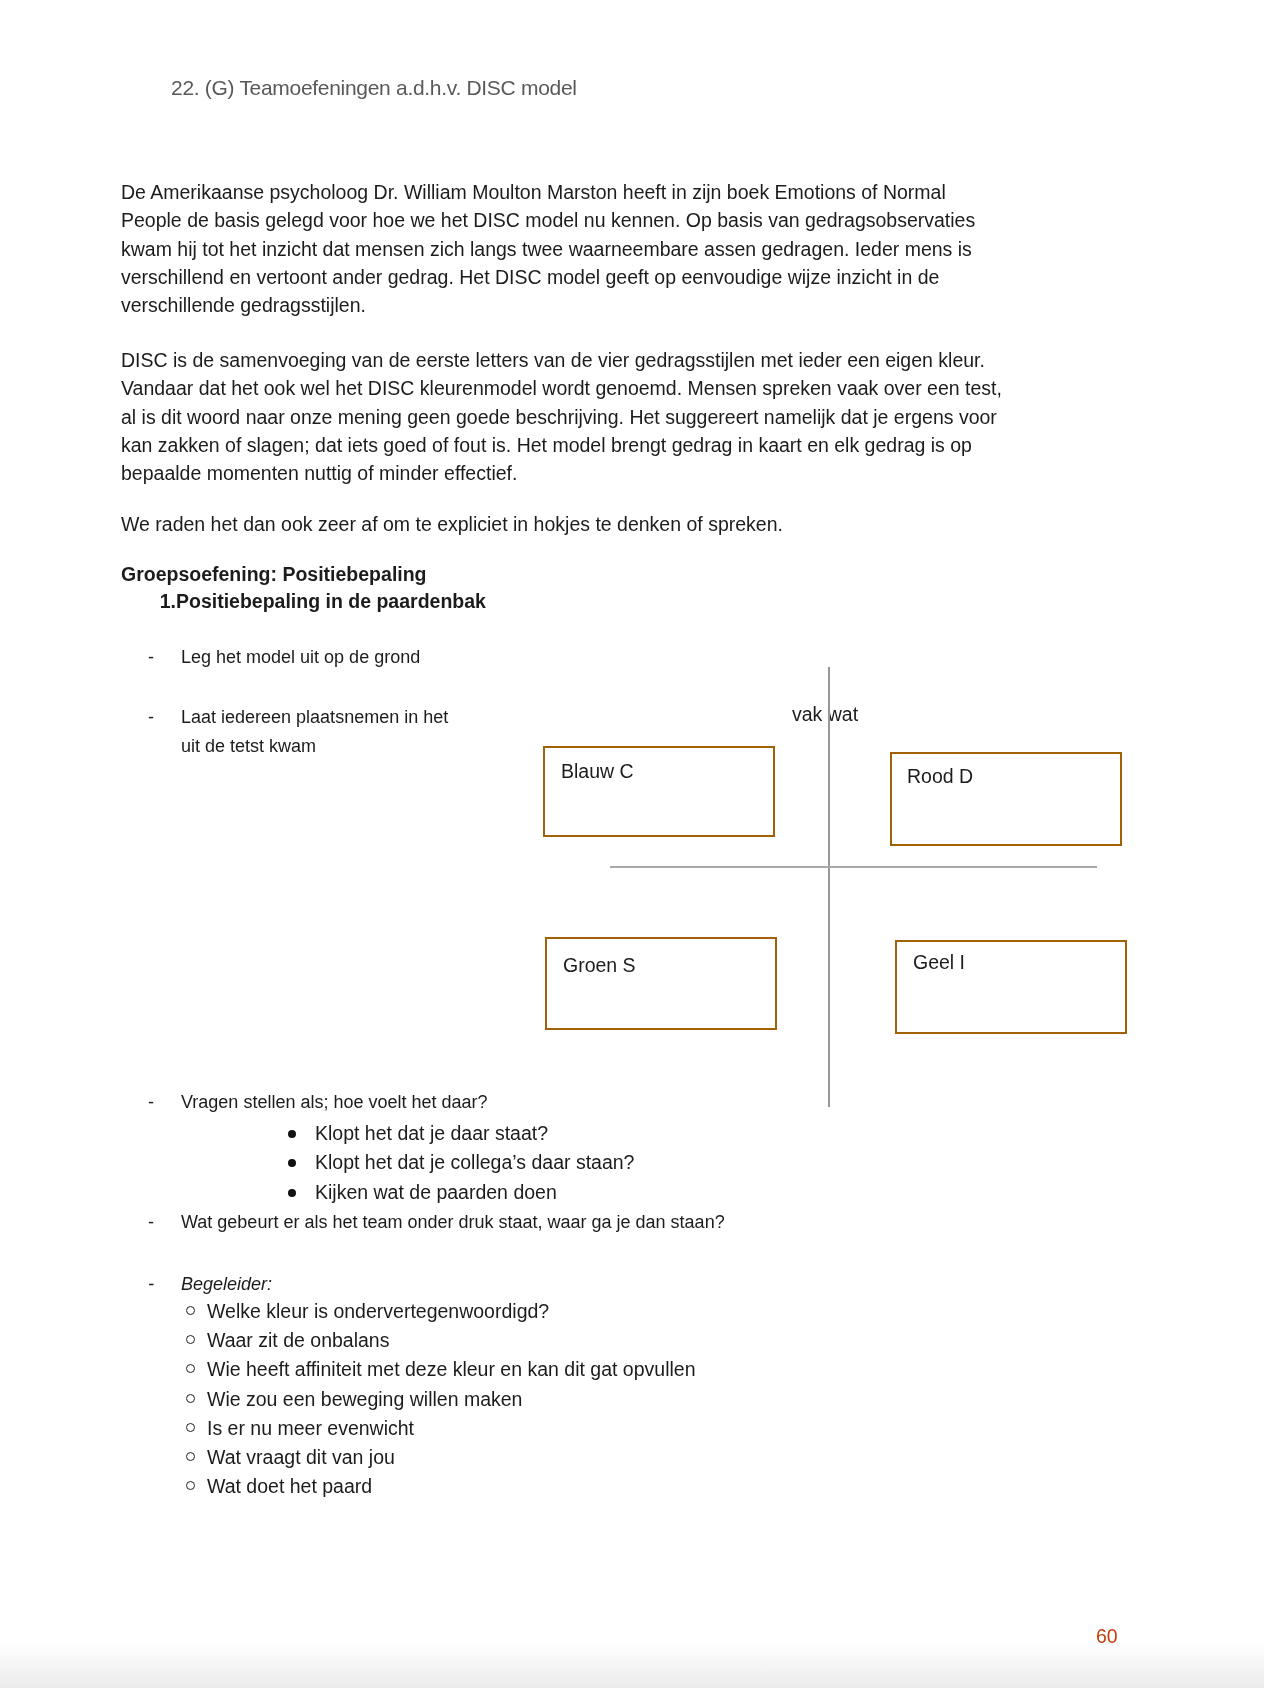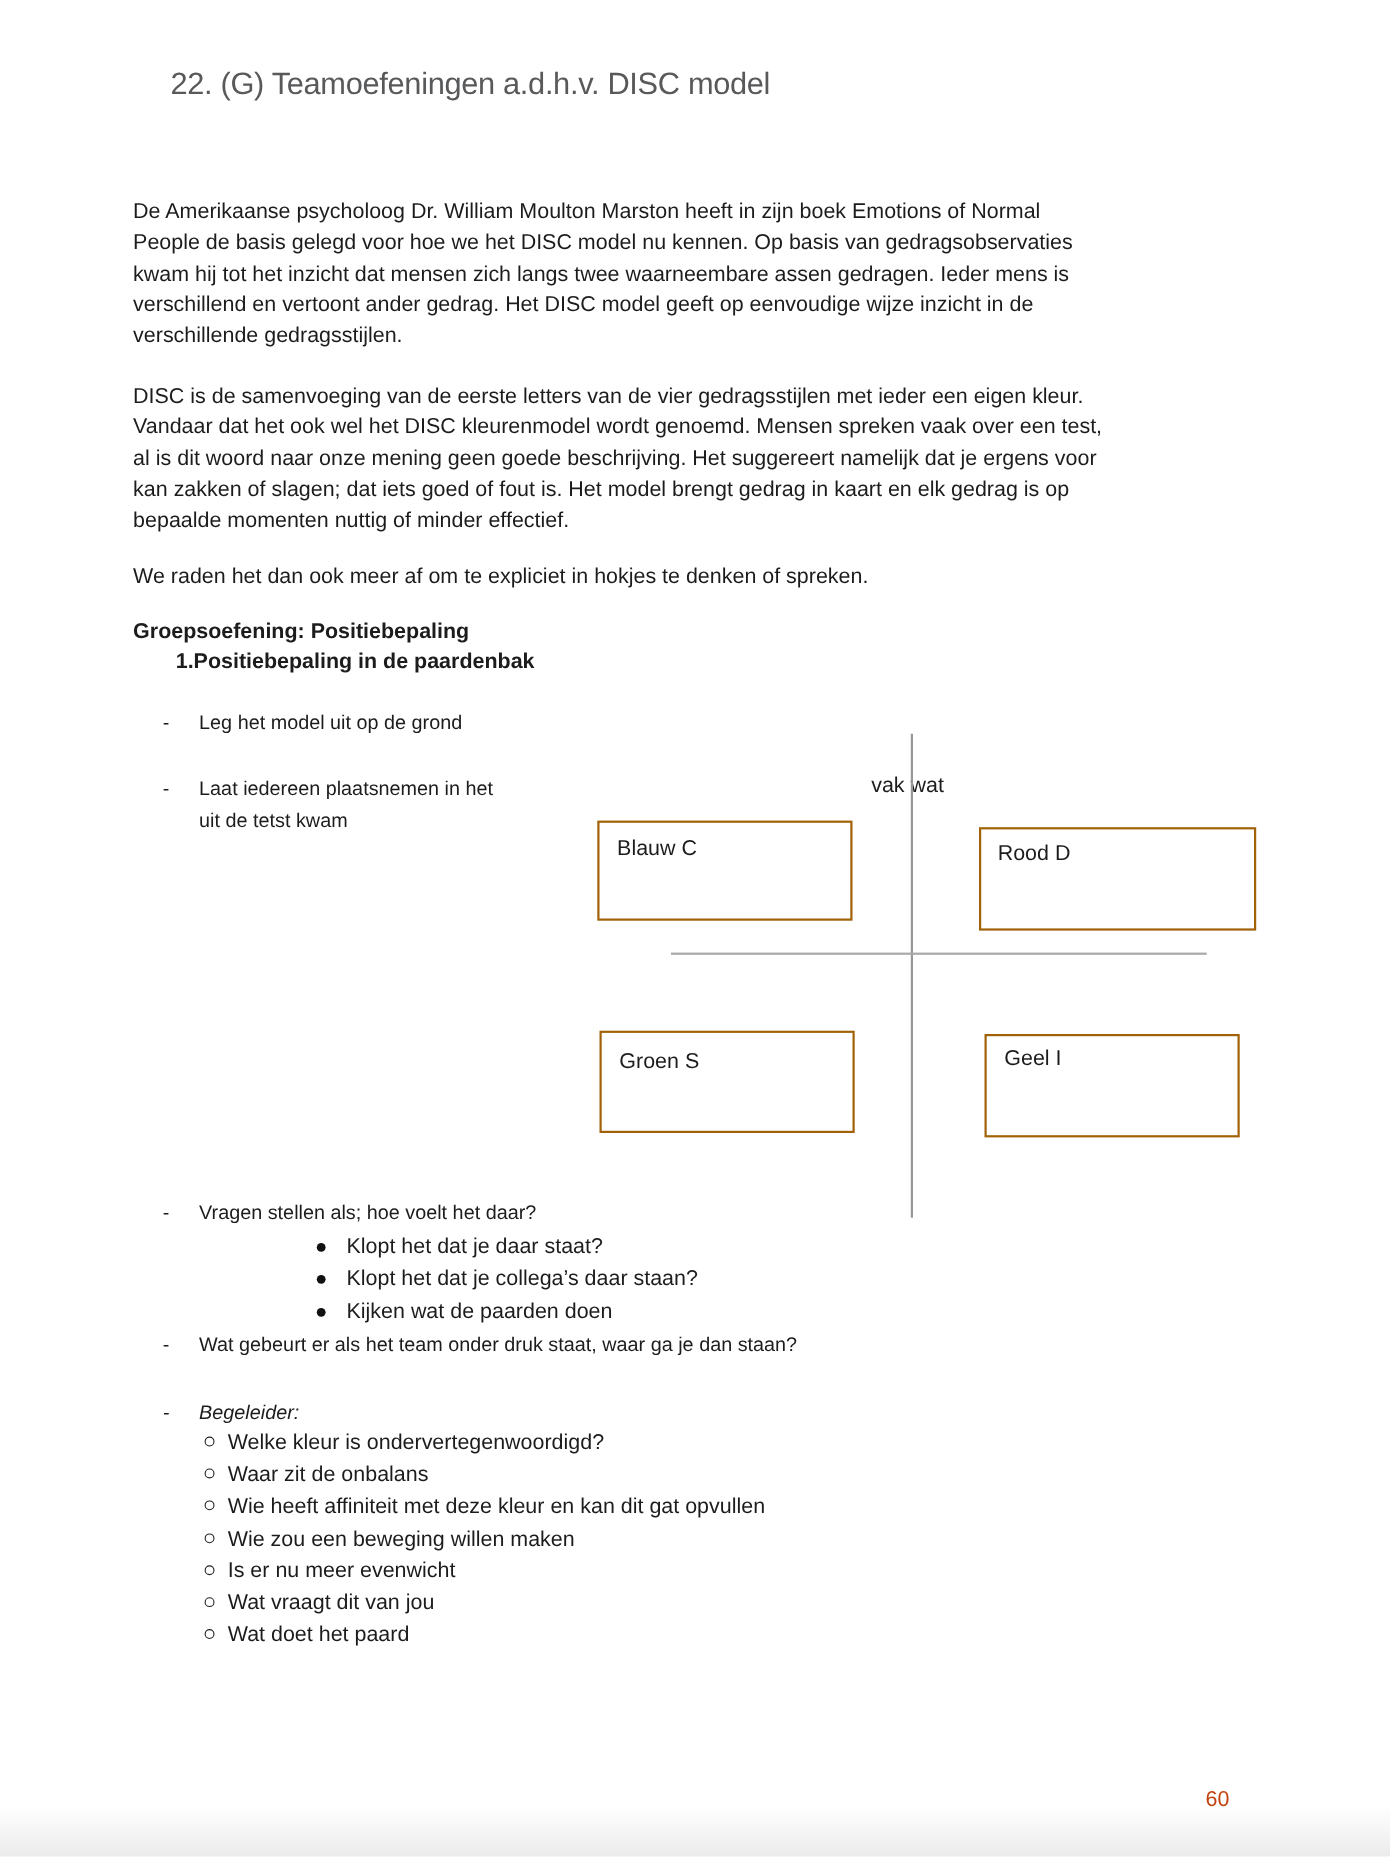--- a/index.html
+++ b/index.html
@@ -2,22 +2,22 @@
 <html><head>
 <meta charset="utf-8">
 <style>
   html,body { margin:0; padding:0; background:#ffffff; }
   .page {
     position:relative; width:1264px; height:1688px; background:#ffffff;
     font-family:"Liberation Sans","DejaVu Sans",sans-serif; color:#1c1c1c;
     overflow:hidden;
   }
   .title {
-    position:absolute; left:155px; top:60px; margin:0;
-    font-size:28px; font-weight:400; color:#58595b;
+    position:absolute; left:155px; top:60px; margin:16px;
+    font-size:21px; font-weight:400; color:#58595b;
     letter-spacing:-0.3px; white-space:nowrap;
   }
   .para { position:absolute; left:121px; font-size:19.5px; line-height:28.3px; }
   .pline { white-space:nowrap; }
   .p1 { top:178px; }
   .p2 { top:346px; }
   .p3 { top:510px; }
   .bold-heading {
     position:absolute; left:121px; top:563px;
     font-size:19.5px; font-weight:700; white-space:nowrap;
@@ -73,21 +73,21 @@
 
   <div class="para p2">
     <div class="pline">DISC is de samenvoeging van de eerste letters van de vier gedragsstijlen met ieder een eigen kleur.</div>
     <div class="pline">Vandaar dat het ook wel het DISC kleurenmodel wordt genoemd. Mensen spreken vaak over een test,</div>
     <div class="pline">al is dit woord naar onze mening geen goede beschrijving. Het suggereert namelijk dat je ergens voor</div>
     <div class="pline">kan zakken of slagen; dat iets goed of fout is. Het model brengt gedrag in kaart en elk gedrag is op</div>
     <div class="pline">bepaalde momenten nuttig of minder effectief.</div>
   </div>
 
   <div class="para p3">
-    <div class="pline">We raden het dan ook meer af om te expliciet in hokjes te denken of spreken.</div>
+    <div class="pline">We raden het dan ook zeer af om te expliciet in hokjes te denken of spreken.</div>
   </div>
 
   <div class="bold-heading">Groepsoefening: Positiebepaling</div>
 
   <div class="num-item">
     <span class="num">1.</span><span>Positiebepaling in de paardenbak</span>
   </div>
 
   <div class="dash-item" style="top:643px">Leg het model uit op de grond</div>
 
@@ -96,21 +96,21 @@
     <div>uit de tetst kwam</div>
   </div>
   <div class="frag">vak wat</div>
 
   <div class="vline"></div>
   <div class="hline"></div>
 
   <div class="qbox" style="left:543px; top:746px; width:228px; height:87px;">
     <span style="left:16px; top:12px;">Blauw C</span>
   </div>
-  <div class="qbox" style="left:890px; top:752px; width:228px; height:90px;padding-left:20px;">
+  <div class="qbox" style="left:890px; top:752px; width:228px; height:90px;">
     <span style="left:15px; top:11px;">Rood D</span>
   </div>
   <div class="qbox" style="left:545px; top:937px; width:228px; height:89px;">
     <span style="left:16px; top:15px;">Groen S</span>
   </div>
   <div class="qbox" style="left:895px; top:940px; width:228px; height:90px;">
     <span style="left:16px; top:9px;">Geel I</span>
   </div>
 
   <div class="dash-item" style="top:1088px">Vragen stellen als; hoe voelt het daar?</div>

